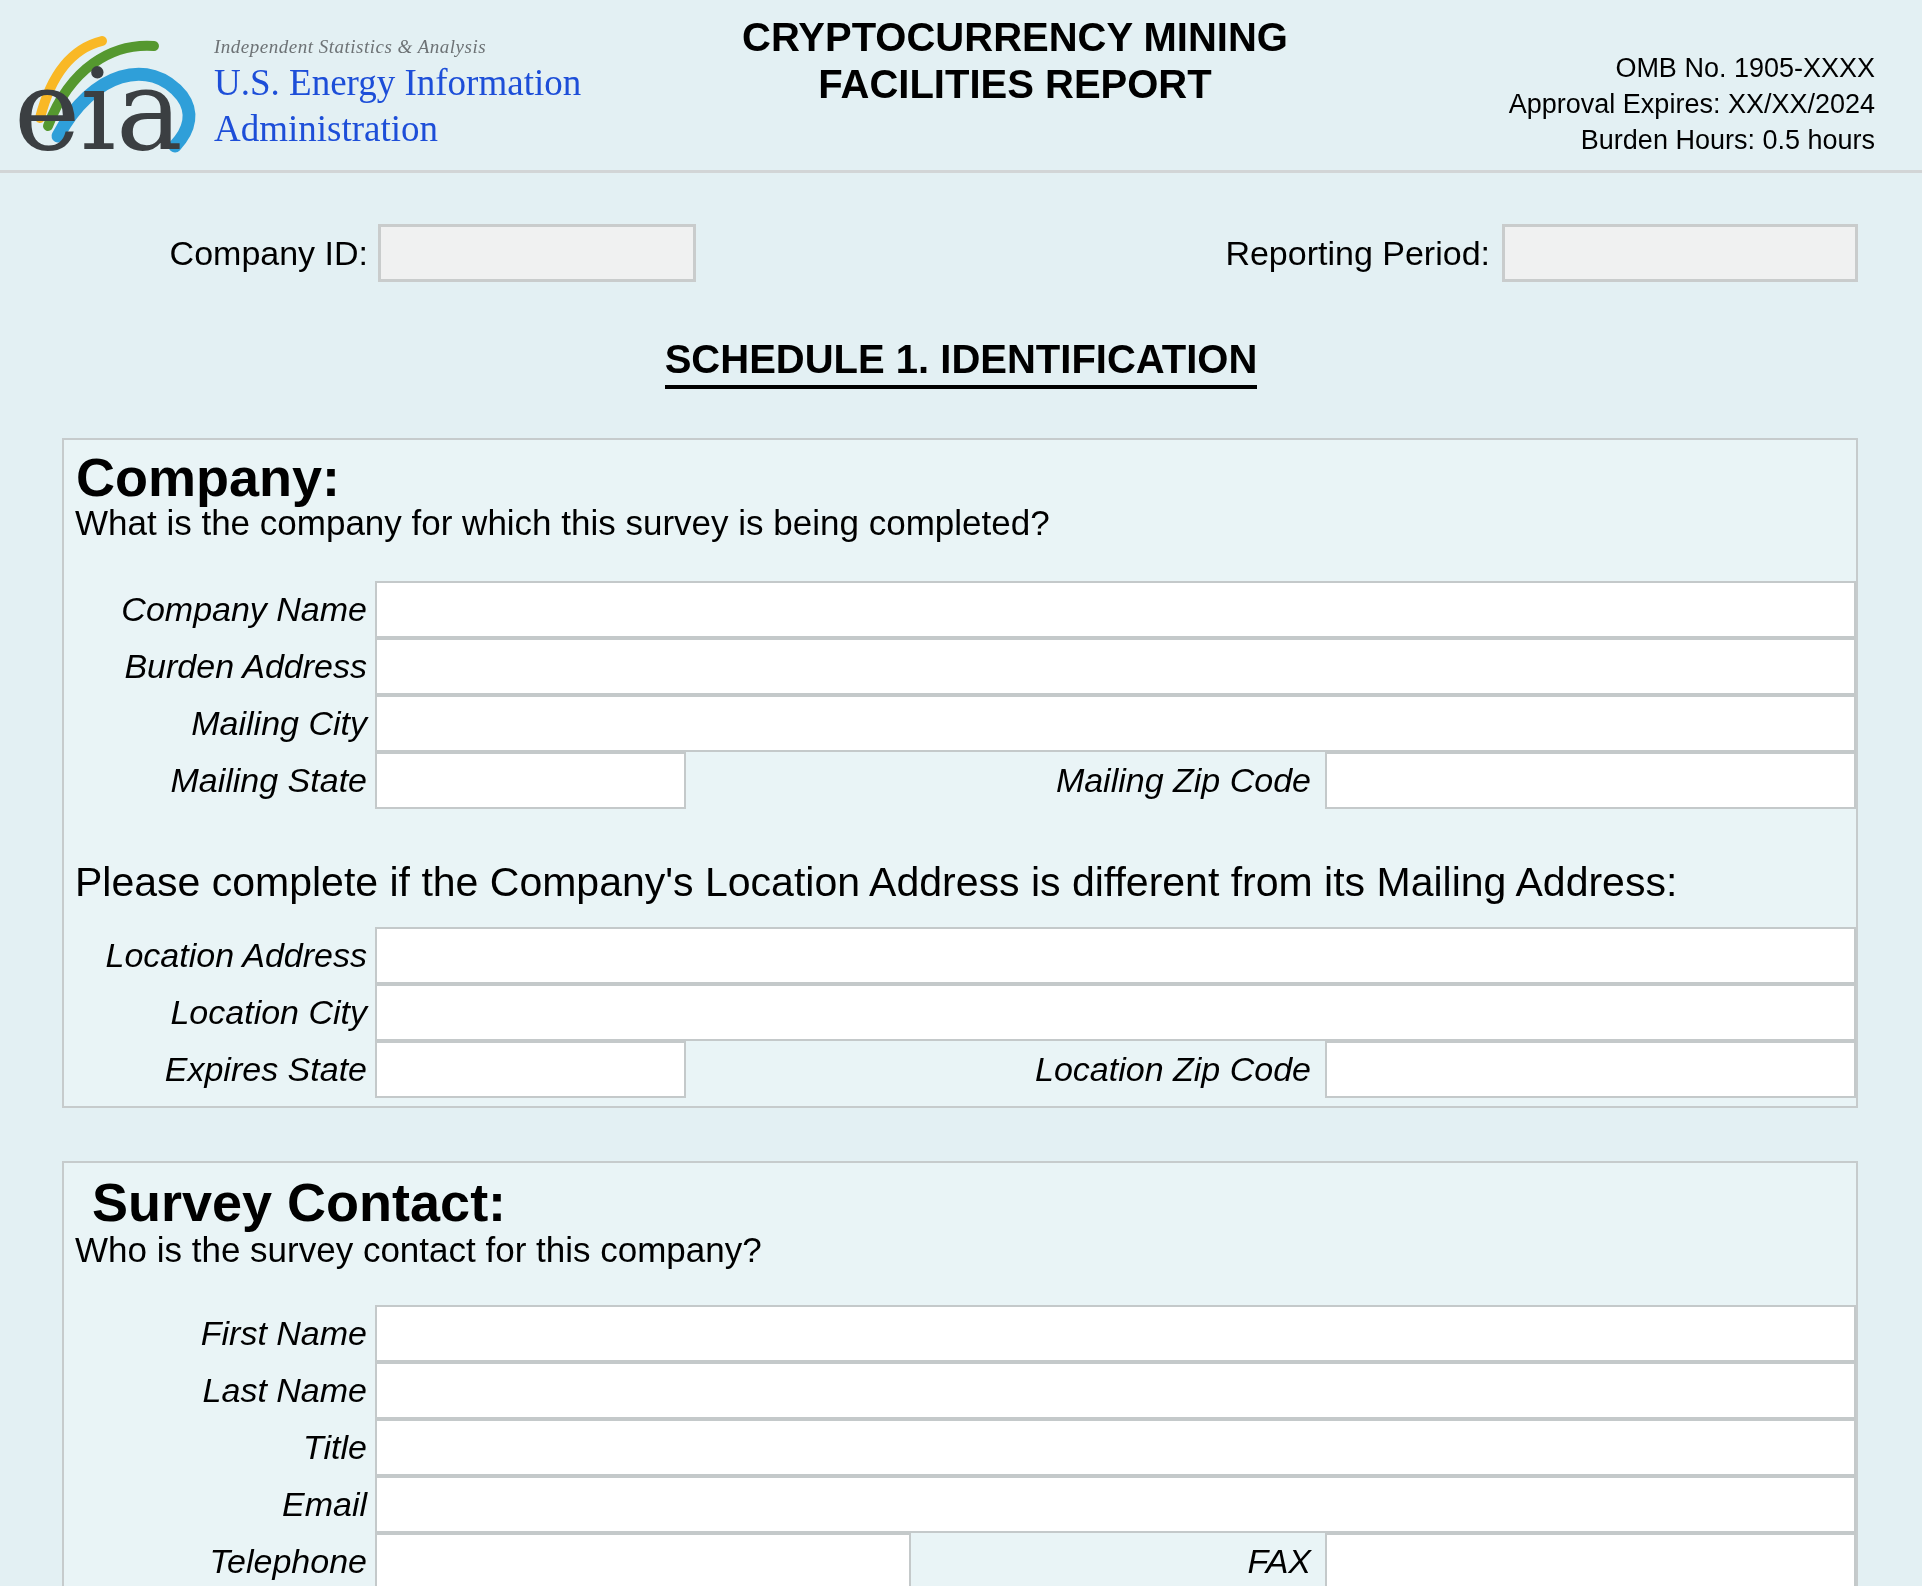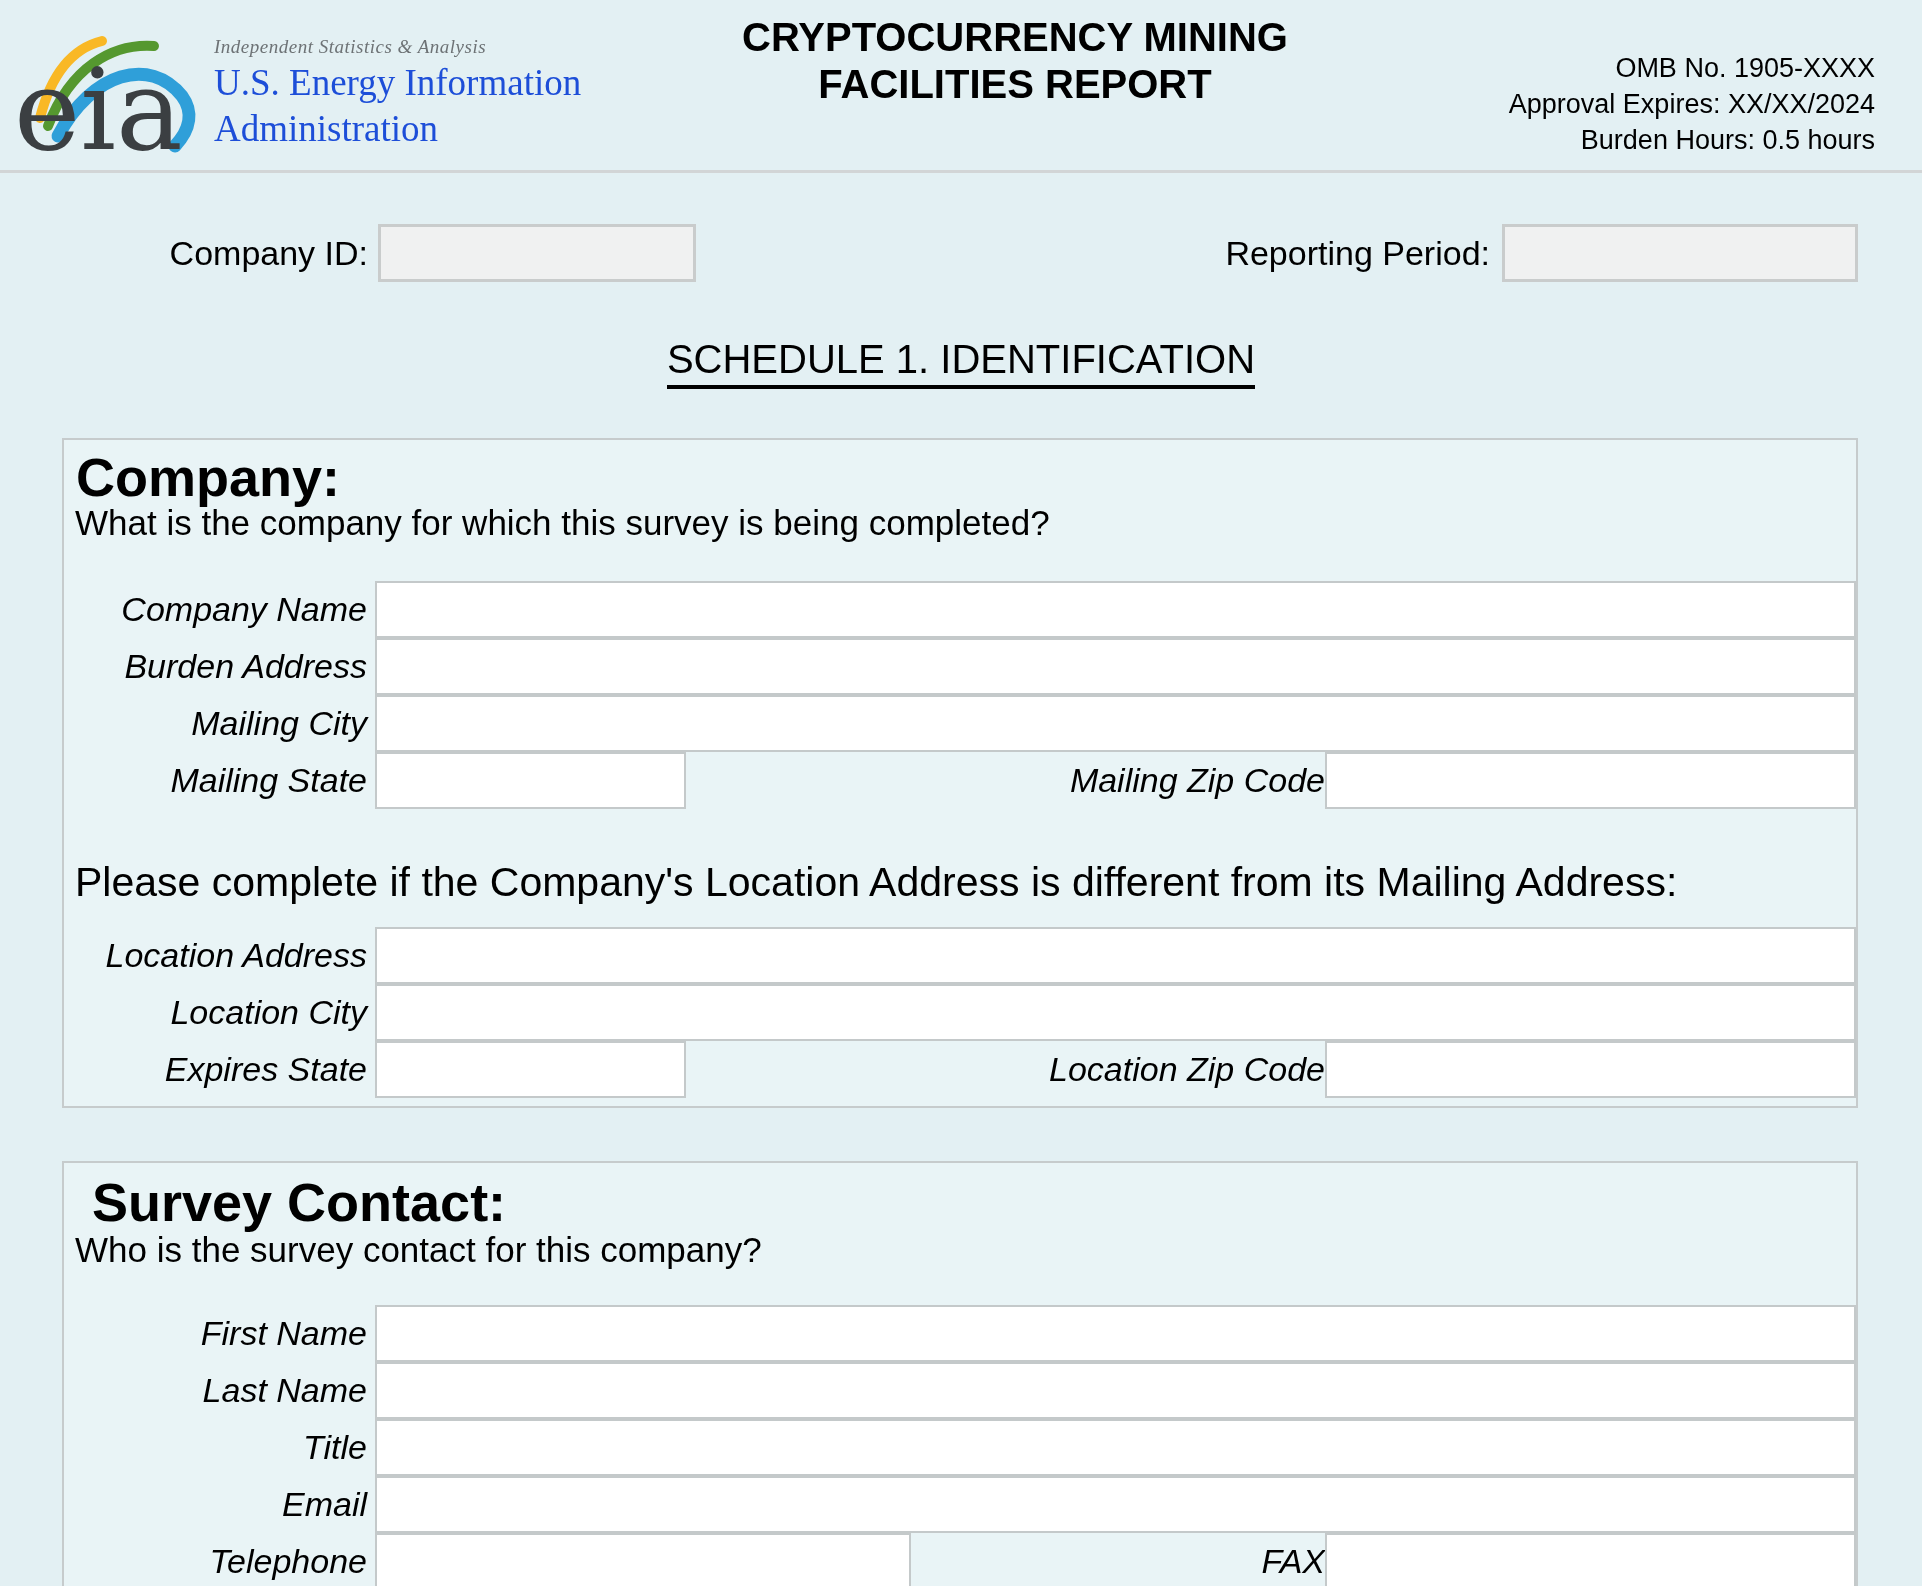--- a/index.html
+++ b/index.html
@@ -44,42 +44,42 @@
   .id-input{
     position:absolute;top:224px;height:58px;box-sizing:border-box;
     background:#f0f1f1;border:3px solid #c9cccc;
     font-size:32px;padding:0 10px;outline:none;
   }
   .id-input.cid{left:378px;width:318px;}
   .id-input.rp{left:1502px;width:356px;}
   
   .schedule-title-wrap{position:absolute;left:0;top:337px;width:1922px;text-align:center;}
   .schedule-title{
-    display:inline-block;font-size:40px;font-weight:normal;
+    display:inline-block;font-size:40px;font-weight:bold;
     border-bottom:4px solid #000;padding-bottom:3px;
   }
   
   .section{
     position:absolute;left:62px;width:1796px;box-sizing:border-box;
     background:#e9f4f6;border:2px solid #c6cbcc;
   }
   .section.company{top:438px;height:670px;}
   .section.survey{top:1161px;height:540px;}
   .sec-heading{position:absolute;left:12px;font-size:54px;font-weight:bold;line-height:1;}
   .sec-question{position:absolute;left:11px;font-size:35px;line-height:1.1;}
   .sec-note{position:absolute;left:11px;font-size:41px;line-height:1.1;}
   
   .rows{position:absolute;left:0;width:1792px;}
   .frow{display:flex;height:57px;}
   .flabel{
     flex:0 0 303px;padding-right:8px;text-align:right;
     font-style:italic;font-size:34px;line-height:57px;
     white-space:nowrap;
   }
-  .flabel.mid{flex:1 1 auto;padding-right:0;}
+  .flabel.mid{flex:1 1 auto;padding-right:14px;}
   .fbox{
     box-sizing:border-box;height:57px;border:2px solid #c4c9ca;background:#ffffff;
     font-size:30px;padding:0 12px;outline:none;min-width:0;
   }
   .fbox.full{flex:1 1 auto;}
   .fbox.state{flex:0 0 311px;}
   .fbox.tel{flex:0 0 536px;}
   .fbox.zip{flex:0 0 531px;}
 </style>
 </head>

